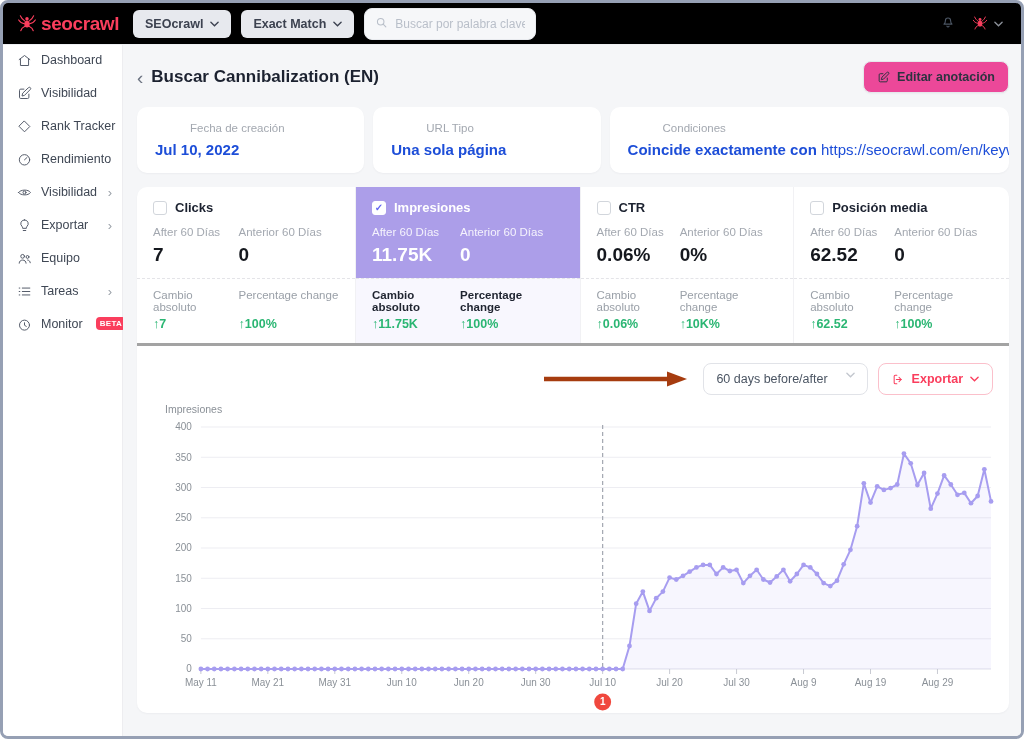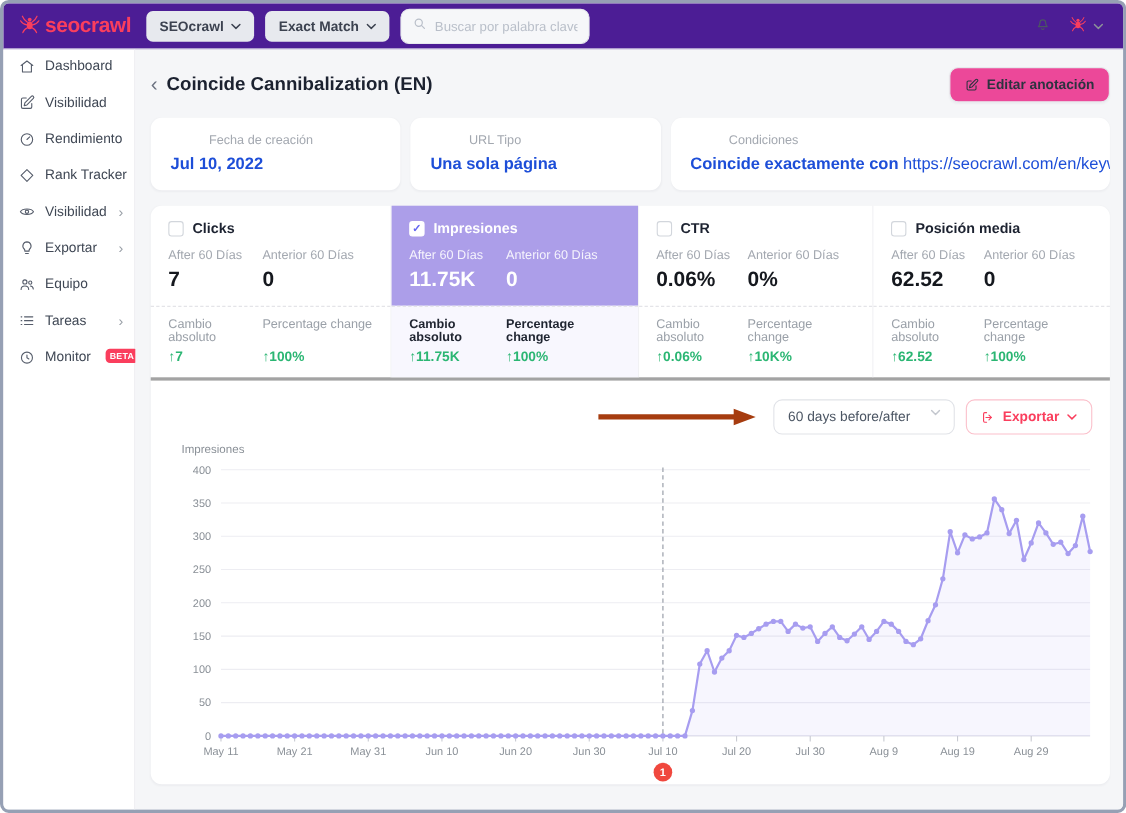--- a/index.html
+++ b/index.html
@@ -1,20 +1,20 @@
 <!DOCTYPE html>
 <html><head>
 <meta charset="utf-8">
 <style>
   * { margin:0; padding:0; box-sizing:border-box; }
   html,body { width:1024px; height:739px; font-family:"Liberation Sans", sans-serif; background:#fff; }
   .frame { position:relative; width:1024px; height:739px; border:3px solid #96a0b4; border-radius:8px; overflow:hidden; background:#f5f6f8; display:flex; flex-direction:column; }
 
   
-  .topbar { height:42px; background:#4c1d95; border-bottom:1px solid #eef0f3; display:flex; align-items:center; flex:0 0 auto; }
+  .topbar { height:42px; background:#000000; border-bottom:1px solid #eef0f3; display:flex; align-items:center; flex:0 0 auto; }
   .brand-zone { width:120px; flex:0 0 auto; display:flex; align-items:center; gap:4px; padding-left:14px; }
   .brand-word { font-size:19px; font-weight:700; color:#fa3e5d; letter-spacing:-0.4px; }
   .topbar-controls { display:flex; align-items:center; gap:10px; padding-left:10px; flex:1; }
   .pill { display:flex; align-items:center; gap:7px; background:#e7e9ee; border-radius:6px; padding:7px 12px; font-size:12.5px; font-weight:700; color:#3c4250; cursor:pointer; }
   .search-box { display:flex; align-items:center; gap:7px; background:#f6f7f9; border:1px solid #e8eaee; border-radius:8px; padding:6px 10px; width:172px; }
   .search-box input { border:none; outline:none; background:transparent; font-size:12px; color:#3c4250; width:100%; font-family:"Liberation Sans", sans-serif; }
   .search-box input::placeholder { color:#b9bfc9; }
   .topbar-right { margin-left:auto; display:flex; align-items:center; gap:16px; padding-right:18px; }
   .avatar-group { display:flex; align-items:center; gap:6px; cursor:pointer; }
 
@@ -167,34 +167,34 @@
             <svg width="15" height="15" viewBox="0 0 24 24">
               <path d="M11 5H6a2 2 0 0 0-2 2v11a2 2 0 0 0 2 2h11a2 2 0 0 0 2-2v-5" fill="none" stroke="#565d6b" stroke-width="1.6" stroke-linecap="round" stroke-linejoin="round"></path>
               <path d="M18.4 2.6a2 2 0 0 1 2.9 2.9L12 15l-4 1 1-4Z" fill="none" stroke="#565d6b" stroke-width="1.6" stroke-linecap="round" stroke-linejoin="round"></path>
             </svg>
           </span>
           <span>Visibilidad</span>
         </div>
         <div class="nav-item">
           <span class="nav-ico">
             <svg width="15" height="15" viewBox="0 0 24 24">
+              <path d="M12 3.5 20.5 12 12 20.5 3.5 12Z" fill="none" stroke="#565d6b" stroke-width="1.6" stroke-linecap="round" stroke-linejoin="round"></path>
+            </svg>
+          </span>
+          <span>Rank Tracker</span>
+          <span class="nav-chevron">›</span>
+        </div>
+        <div class="nav-item">
+          <span class="nav-ico">
+            <svg width="15" height="15" viewBox="0 0 24 24">
               <circle cx="12" cy="12.5" r="8.3" fill="none" stroke="#565d6b" stroke-width="1.6" stroke-linecap="round" stroke-linejoin="round"></circle>
               <path d="M12 12.5 16 8.8" fill="none" stroke="#565d6b" stroke-width="1.6" stroke-linecap="round" stroke-linejoin="round"></path>
             </svg>
           </span>
           <span>Rendimiento</span>
-        </div>
-        <div class="nav-item">
-          <span class="nav-ico">
-            <svg width="15" height="15" viewBox="0 0 24 24">
-              <path d="M12 3.5 20.5 12 12 20.5 3.5 12Z" fill="none" stroke="#565d6b" stroke-width="1.6" stroke-linecap="round" stroke-linejoin="round"></path>
-            </svg>
-          </span>
-          <span>Rank Tracker</span>
-          <span class="nav-chevron">›</span>
         </div>
         <div class="nav-item">
           <span class="nav-ico">
             <svg width="15" height="15" viewBox="0 0 24 24">
               <path d="M2.5 12C5.4 6.8 18.6 6.8 21.5 12 18.6 17.2 5.4 17.2 2.5 12Z" fill="none" stroke="#565d6b" stroke-width="1.6" stroke-linecap="round" stroke-linejoin="round"></path>
               <circle cx="12" cy="12" r="2.4" fill="none" stroke="#565d6b" stroke-width="1.6" stroke-linecap="round" stroke-linejoin="round"></circle>
             </svg>
           </span>
           <span>Visibilidad</span>
           <span class="nav-chevron">›</span>
@@ -238,21 +238,21 @@
             </svg>
           </span>
           <span>Monitor</span>
           <span class="beta-badge">BETA</span>
         </div>
       </div>
 
     <div class="main">
       <div class="page-head">
         <span class="back-chevron">‹</span>
-        <span class="page-title">Coincide Cannibalization (EN)</span>
+        <span class="page-title">Buscar Cannibalization (EN)</span>
         <button class="edit-btn">
           <svg width="13" height="13" viewBox="0 0 24 24" fill="none" stroke="#2d3340" stroke-width="1.8" stroke-linecap="round" stroke-linejoin="round">
             <path d="M11 5H6a2 2 0 0 0-2 2v11a2 2 0 0 0 2 2h11a2 2 0 0 0 2-2v-5"></path>
               <path d="M18.4 2.6a2 2 0 0 1 2.9 2.9L12 15l-4 1 1-4Z"></path>
           </svg>
           <span>Editar anotación</span>
         </button>
       </div>
 
       <div class="cards-row" id="info-cards">

